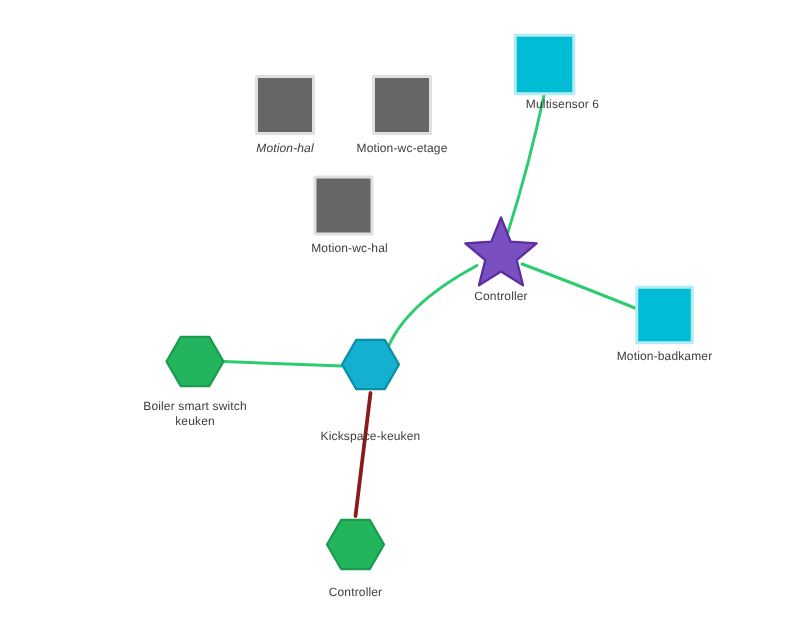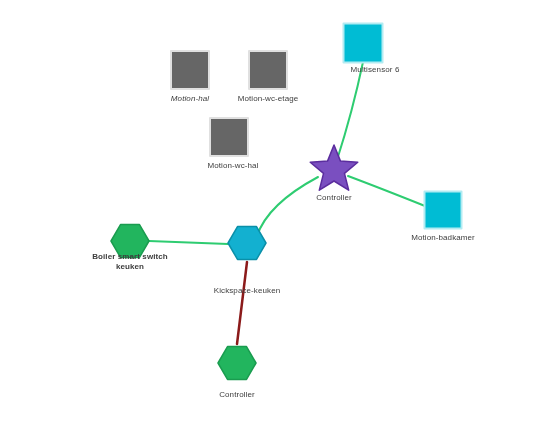--- a/index.html
+++ b/index.html
@@ -59,16 +59,16 @@
     </g>
 </svg>
 <div id="labels-layer">
     <div class="node-label" style="left: 190px; top: 94px; font-style: italic;">Motion-hal</div>
     <div class="node-label" style="left: 268px; top: 94px;">Motion-wc-etage</div>
     <div class="node-label" style="left: 233px; top: 161px;">Motion-wc-hal</div>
     <div class="node-label" style="left: 363px; top: 65px; padding-left: 24px;">Multisensor 6</div>
     <div class="node-label" style="left: 334px; top: 193px;">Controller</div>
     <div class="node-label" style="left: 443px; top: 233px; text-align: center;">Motion-badkamer</div>
     <div class="node-label" style="left: 247px; top: 286px;">Kickspace-keuken</div>
-    <div class="node-label" style="left: 130px; top: 252px; font-weight: bold;">Boiler smart switch
+    <div class="node-label" style="left: 130px; top: 266px;">Boiler smart switch
 keuken</div>
     <div class="node-label" style="left: 237px; top: 390px;">Controller</div>
   </div>
 
 </body></html>

